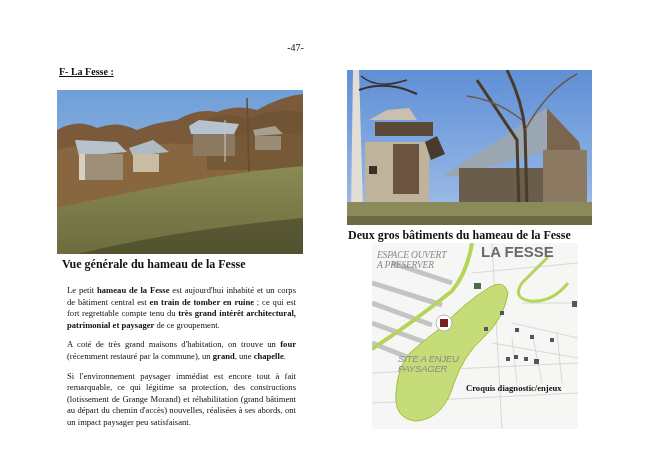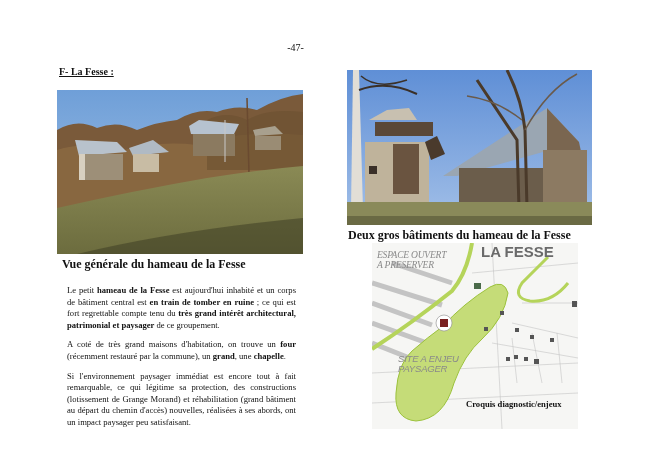--- a/index.html
+++ b/index.html
@@ -7,21 +7,21 @@
   .page-number{position:absolute;left:0;width:591px;top:42px;text-align:center;font-size:10px;}
   .section-title{position:absolute;left:59px;top:66px;font-size:10px;font-weight:bold;text-decoration:underline;text-align:right;}
   .photo{position:absolute;overflow:hidden;}
   .photo svg{display:block;width:100%;height:100%;}
   .caption{position:absolute;font-size:12px;font-weight:bold;white-space:nowrap;}
   .body-text{position:absolute;left:59px;top:277px;width:245px;font-size:8.6px;line-height:11.6px;text-align:justify;}
   .body-text p{margin:8px;}
   .body-text b{font-weight:bold;}
   .map-label{position:absolute;font-family:"Liberation Sans","DejaVu Sans",sans-serif;font-style:italic;color:#8a8a8a;font-size:9.5px;line-height:10px;letter-spacing:-0.2px;}
   .map-title{position:absolute;font-family:"Liberation Sans","DejaVu Sans",sans-serif;font-weight:bold;color:#6a6a6a;font-size:15px;}
-  .map-caption{position:absolute;font-weight:bold;font-size:8.6px;white-space:nowrap;margin-top:16px;}
+  .map-caption{position:absolute;font-weight:bold;font-size:8.6px;white-space:nowrap;}
 </style>
 </head>
 <body>
 
 <div class="page-number">-47-</div>
 <div class="section-title">F- La Fesse :</div>
 
 <div class="photo" style="left:57px;top:90px;width:246px;height:164px;">
   <svg viewBox="0 0 246 164" preserveAspectRatio="none">
     <defs>

